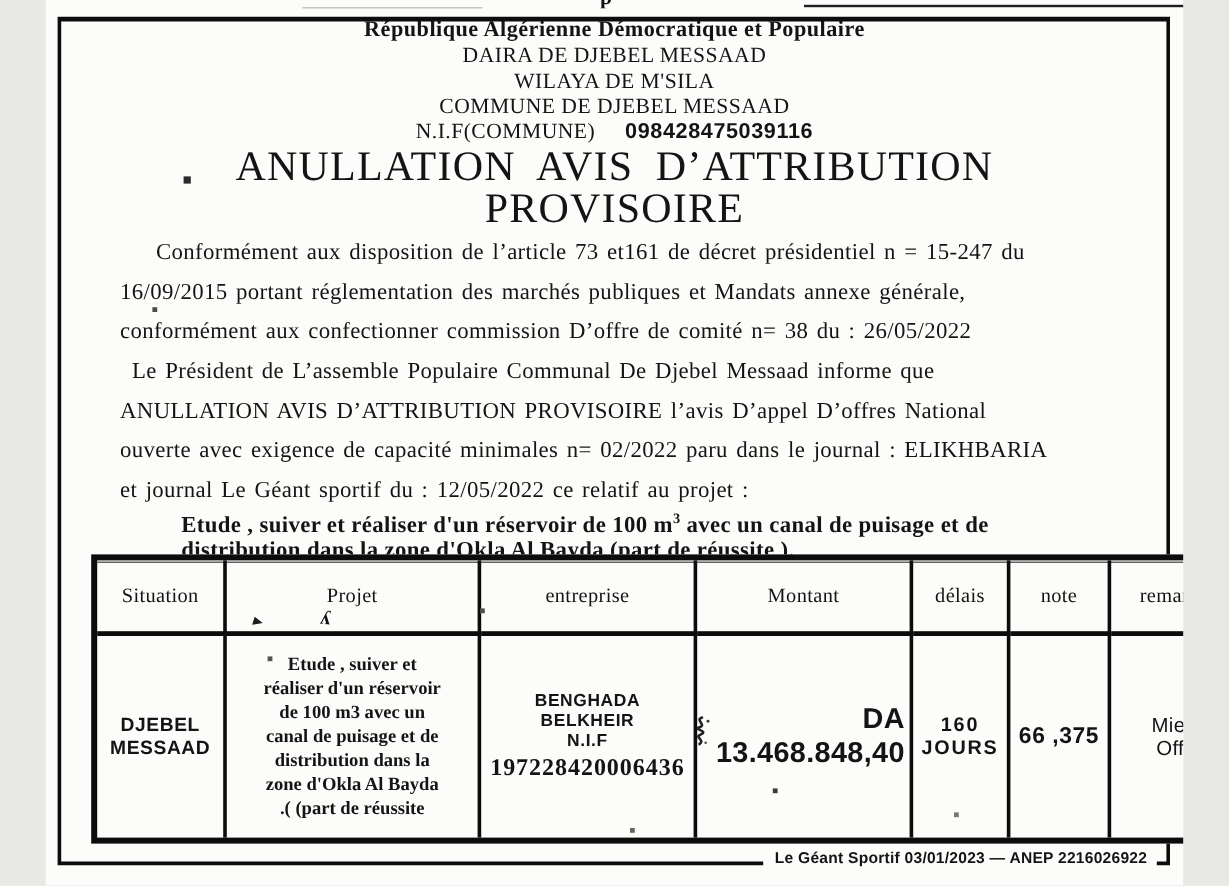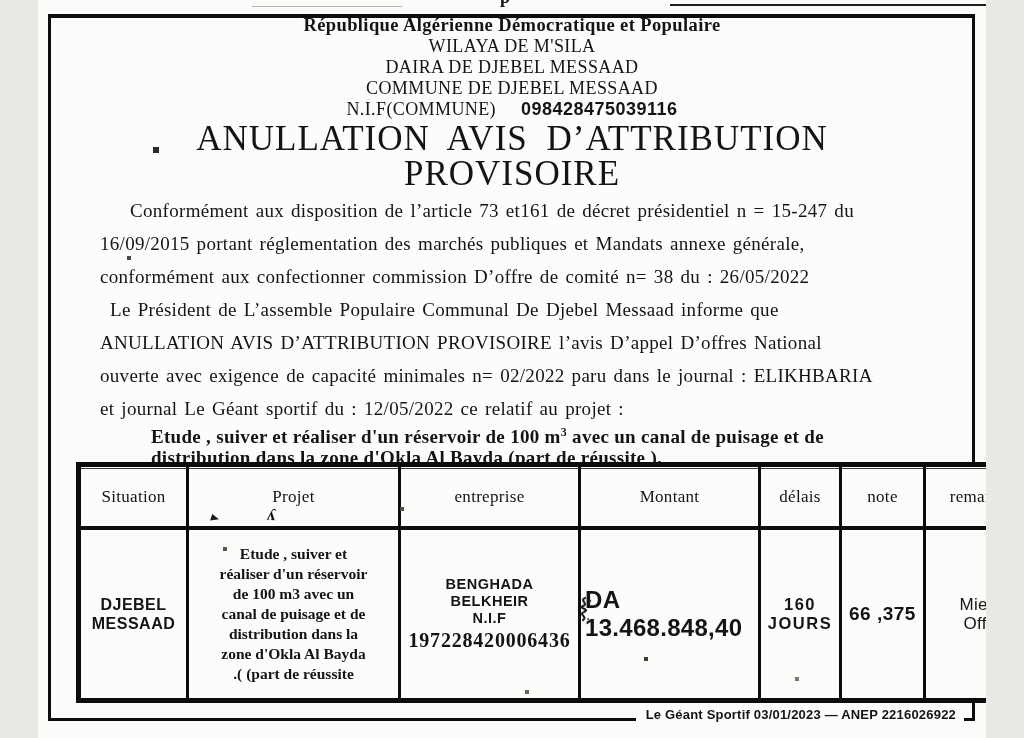--- a/index.html
+++ b/index.html
@@ -43,21 +43,21 @@
     position:absolute;top:462px;left:38px;width:969px;height:241px;
     border:5px solid #0c0c0c;box-sizing:border-box;background:#fcfcfa;
     display:grid;
     grid-template-columns:108px 212px 180px 180px 81px 84px 1fr;
     grid-template-rows:63px 1fr;
   }
   .grid-table::before{content:"";position:absolute;left:0;right:0;top:1px;height:1px;background:#0c0c0c;opacity:.8;}
   .cell{
     position:relative;border-right:3px solid #0c0c0c;
     display:flex;flex-direction:column;align-items:center;justify-content:center;
-    text-align:left;box-sizing:border-box;padding:4px;
+    text-align:right;box-sizing:border-box;padding:4px;
   }
   .cell.last{border-right:none;}
   .cell.head{border-bottom:4px solid #0c0c0c;font-size:17px;letter-spacing:0.3px;}
   .situation-val{font-family:"Liberation Sans",sans-serif;font-weight:bold;font-size:16px;line-height:19px;letter-spacing:0.5px;}
   .projet-val{font-weight:bold;font-size:15.5px;line-height:20px;}
   .entreprise-val{font-family:"Liberation Sans",sans-serif;font-weight:bold;font-size:14.5px;line-height:17px;letter-spacing:0.5px;}
   .entreprise-nif{font-weight:bold;font-size:20px;letter-spacing:0.8px;margin-top:2px;}
   .montant-val{font-family:"Liberation Sans",sans-serif;font-weight:bold;font-size:24px;letter-spacing:0.3px;}
   .delais-val{font-family:"Liberation Sans",sans-serif;font-weight:bold;font-size:16.5px;line-height:19px;letter-spacing:1.5px;}
   .note-val{font-family:"Liberation Sans",sans-serif;font-weight:bold;font-size:19px;letter-spacing:0.5px;}
@@ -94,22 +94,22 @@
   <div class="top-frag">
     <span>p</span>
   </div>
   <div class="top-line"></div>
   <div class="top-line-2"></div>
 
   <div class="doc-border"></div>
 
   <div class="header-block">
     <div class="h-line h-country">République Algérienne Démocratique et Populaire</div>
+    <div class="h-line">DAIRA DE DJEBEL MESSAAD</div>
     <div class="h-line">WILAYA DE M'SILA</div>
-    <div class="h-line">DAIRA DE DJEBEL MESSAAD</div>
     <div class="h-line">COMMUNE DE DJEBEL MESSAAD</div>
     <div class="h-line">
       <span>N.I.F(COMMUNE)</span>
       <span class="nif-value">098428475039116</span>
     </div>
   </div>
 
   <div class="title-block">
     <div class="t1">ANULLATION AVIS D’ATTRIBUTION</div>
     <div class="t2">PROVISOIRE</div>

